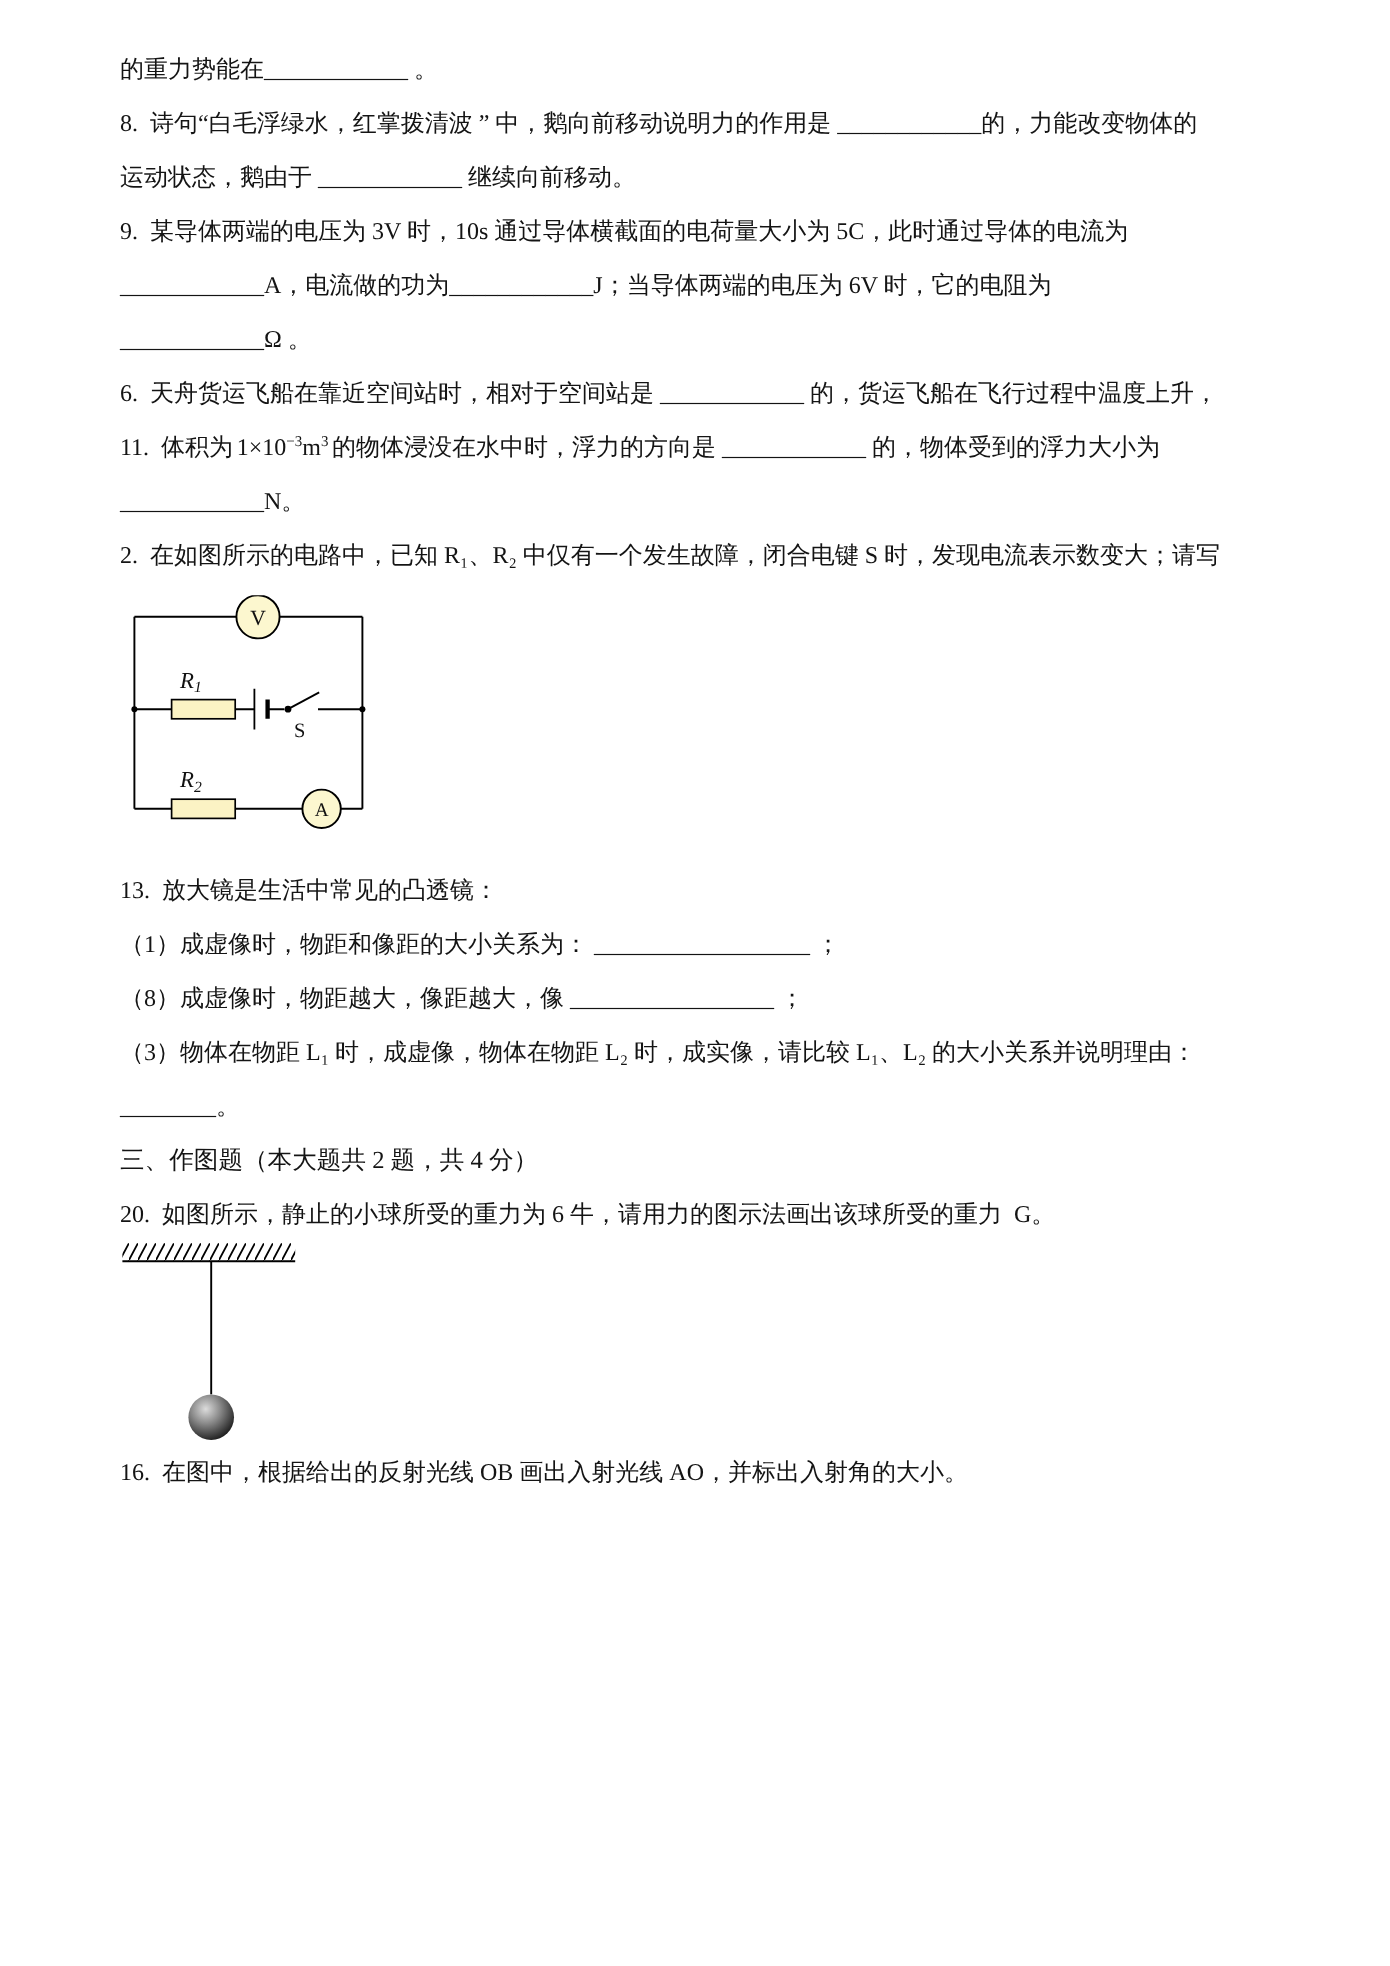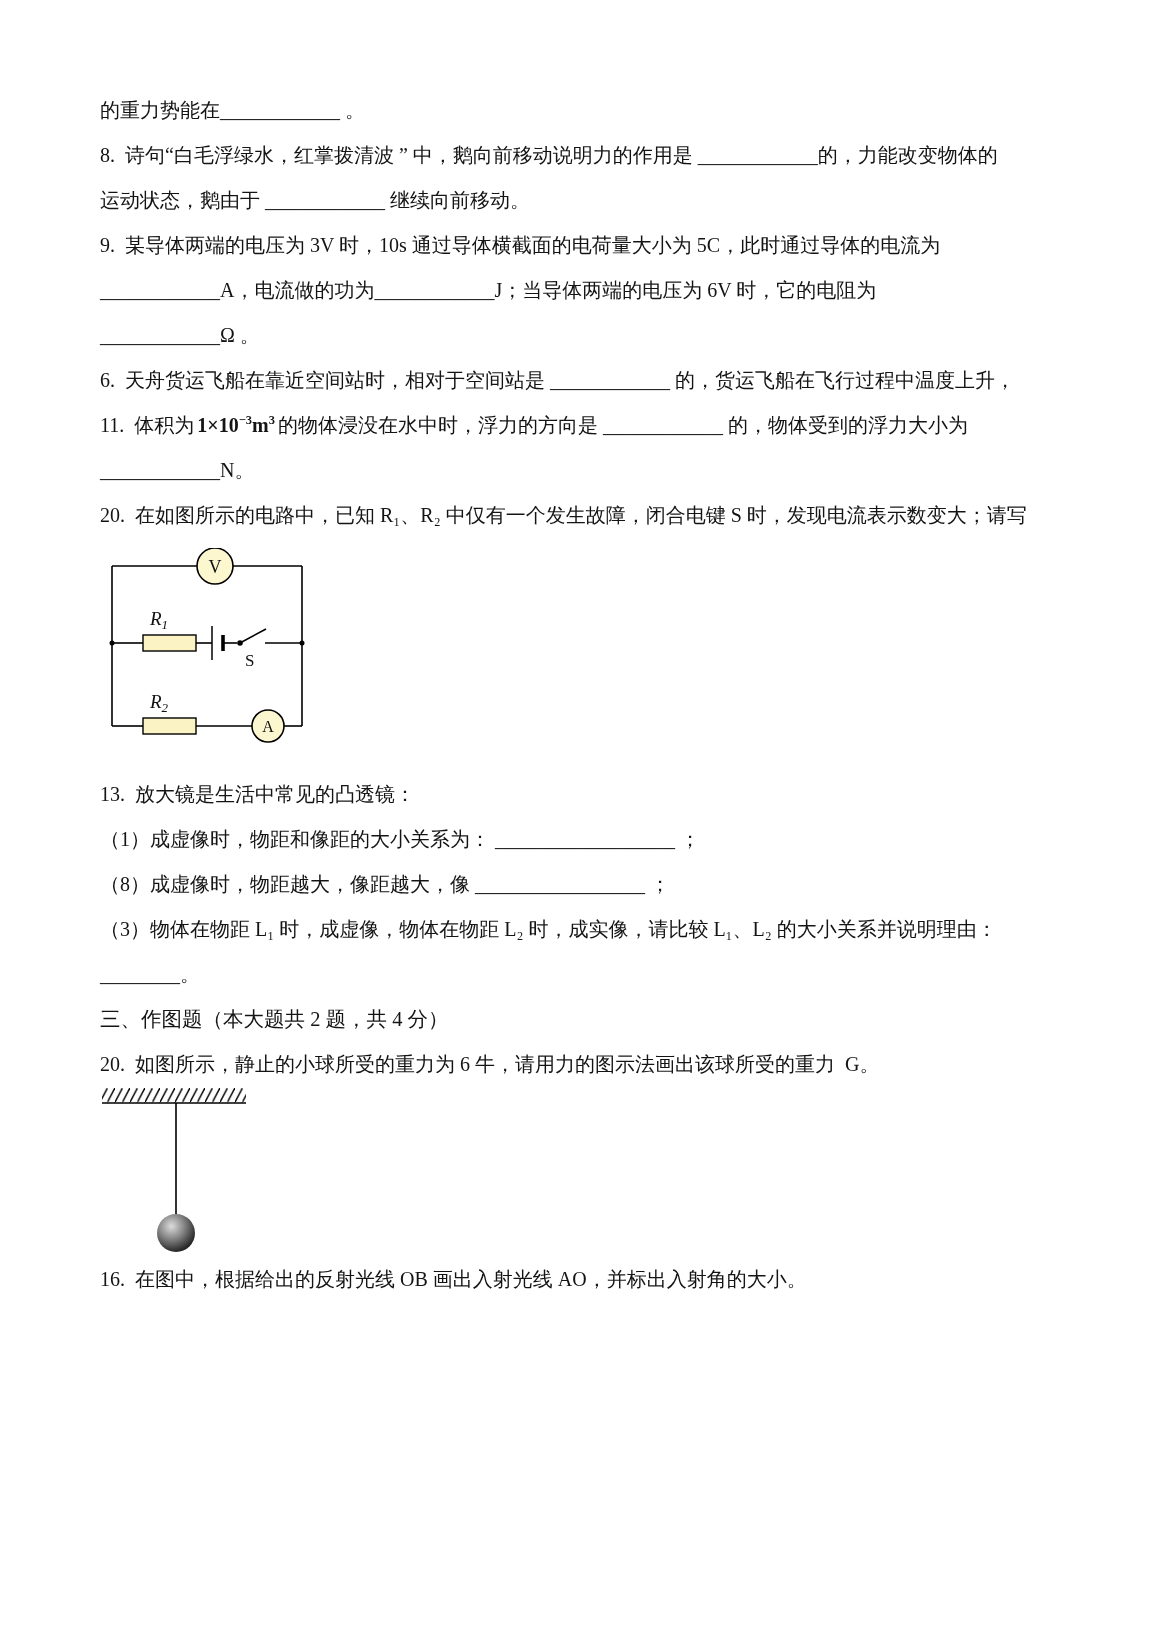--- a/index.html
+++ b/index.html
@@ -3,28 +3,28 @@
 <meta charset="utf-8">
 <style>
   html,body{margin:0;padding:0;}
   body{
     width:1158px;min-height:1638px;background:#ffffff;
     font-family:"Liberation Serif","DejaVu Serif",serif;
     color:#141414;
   }
   .page{
     position:relative;width:1158px;height:1638px;
-    padding:88px 84px 40px 100px;box-sizing:border-box;overflow:hidden;
+    padding:36px 84px 40px 100px;box-sizing:border-box;overflow:hidden;
     background:#ffffff;
   }
   .line{
     font-size:20px;line-height:45px;height:45px;white-space:pre;
   }
   .section-header{font-weight:normal;font-size:20.5px;}
-  .formula{font-weight:bold;margin:0 3px;}
+  .formula{font-weight:normal;margin:0 3px;}
   .formula sup{font-size:12.5px;vertical-align:super;line-height:0;}
   .circuit-wrap{margin:10px 0 16px 4px;height:208px;}
   .figure-wrap{margin:0 0 0 0;height:170px;}
   svg text{font-family:"Liberation Serif","DejaVu Serif",serif;fill:#111;}
 </style>
 </head>
 <body>
 
 <div class="page">
 
@@ -44,21 +44,21 @@
   <div>
     <div class="line">6.  天舟货运飞船在靠近空间站时，相对于空间站是 ____________ 的，货运飞船在飞行过程中温度上升，</div>
   </div>
 
   <div>
     <div class="line"><span>11.  体积为</span><span class="formula"><span>1×10</span><sup>−3</sup><span>m</span><sup>3</sup></span><span>的物体浸没在水中时，浮力的方向是 ____________ 的，物体受到的浮力大小为</span></div>
     <div class="line">____________N。</div>
   </div>
 
   <div>
-    <div class="line">20.  在如图所示的电路中，已知 R₁、R₂ 中仅有一个发生故障，闭合电键 S 时，发现电流表示数变大；请写</div>
+    <div class="line">2.  在如图所示的电路中，已知 R₁、R₂ 中仅有一个发生故障，闭合电键 S 时，发现电流表示数变大；请写</div>
   </div>
 
   <div class="circuit-wrap">
     <svg width="232" height="206" viewBox="0 0 232 206">
 
       <g stroke="#000" stroke-width="1.6" fill="none">
         <path d="M 8 18 H 93"></path>
         <path d="M 129 18 H 198"></path>
         <path d="M 8 18 V 178"></path>
         <path d="M 198 18 V 178"></path>

